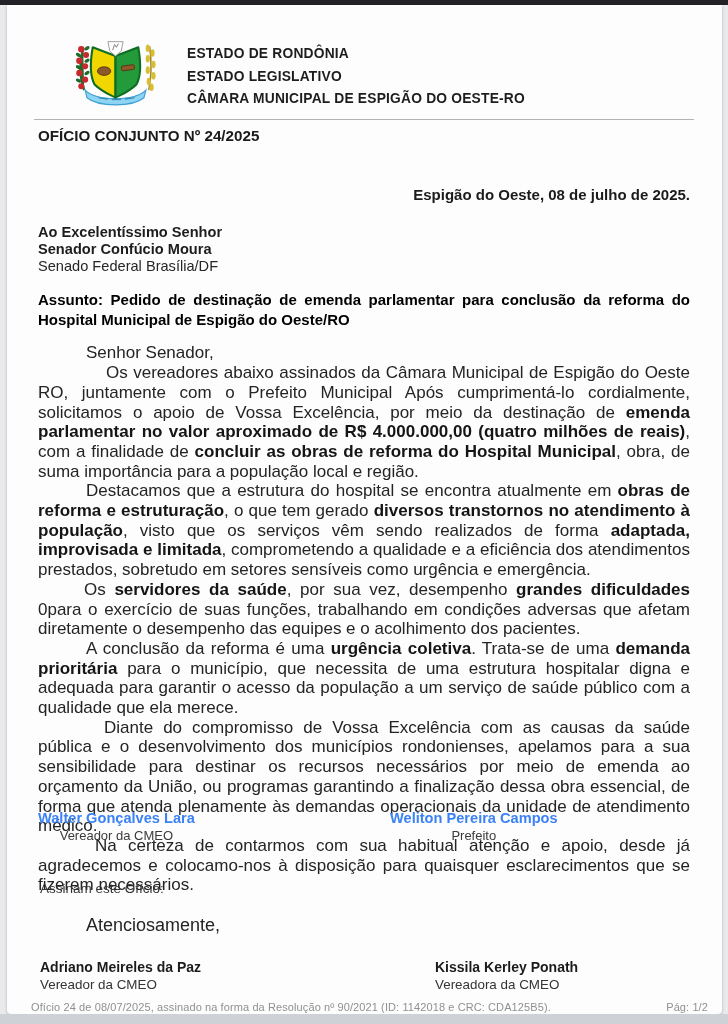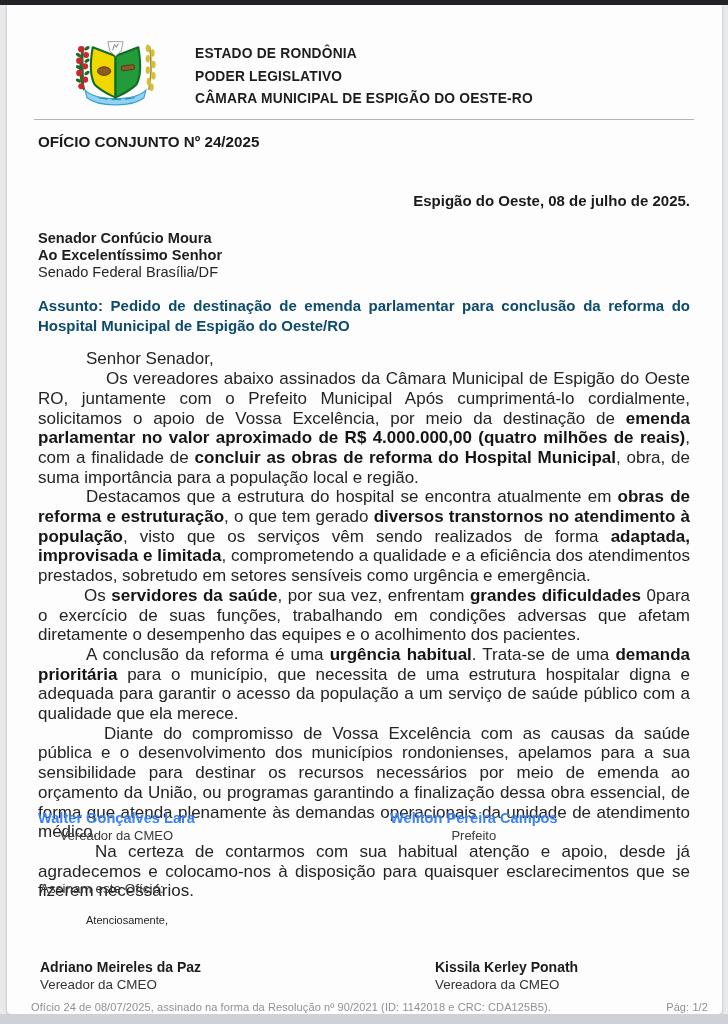--- a/index.html
+++ b/index.html
@@ -16,43 +16,43 @@
     position:absolute;top:5px;left:7px;width:715px;height:1009px;
     background:#fdfdfd;border-radius:0 0 4px 4px;
     box-shadow:0 1px 3px rgba(0,0,0,.25);
   }
   .bottomband{position:absolute;left:0;bottom:0;width:728px;height:10px;background:#ced2d7;}
   .content{position:absolute;top:0;left:31px;width:652px;}
 
   
   .header{display:flex;align-items:flex-start;margin-top:30px;}
   .logo{margin-left:30px;width:95px;height:76px;flex:0 0 auto;}
-  .org{margin-left:32px;padding-top:8px;}
+  .org{margin-left:24px;padding-top:8px;}
   .org div{
     font-weight:bold;font-size:13.8px;line-height:22.5px;
     color:#1d1d1d;letter-spacing:.2px;white-space:nowrap;
   }
   .divider{margin:8px -4px 0 -4px;border-top:1.6px solid #b3b3b3;}
 
-  .oficio-num{margin-top:13px;font-weight:bold;font-size:15.2px;color:#1b1b1b;}
+  .oficio-num{margin-top:7px;font-weight:bold;font-size:15.2px;color:#1b1b1b;}
   .dateline{margin-top:42px;text-align:right;font-weight:bold;font-size:15px;color:#1b1b1b;}
 
   .addressee{margin-top:21px;font-size:14.6px;line-height:16.8px;color:#262626;}
   .addressee .b{font-weight:bold;color:#1d1d1d;}
 
   .subject{
     margin-top:16px;font-weight:bold;font-size:15px;line-height:19.5px;
-    text-align:justify;color:#0c4a6e;
+    text-align:justify;color:#000000;
   }
 
   .bodytext{margin-top:14px;font-size:17px;line-height:19.7px;text-align:justify;color:#242424;}
   .salutation{margin:0 0 14px 0;text-indent:48px;}
   .para{margin:0;}
   .para b{color:#151515;}
-  .closing{margin-top:13px;text-indent:48px;font-size:11px;color:#242424;}
+  .closing{margin-top:20px;text-indent:48px;font-size:18px;color:#242424;}
 
   
   .sigrow1{position:absolute;top:805px;left:31px;width:652px;}
   .sigcol{display:inline-block;text-align:center;vertical-align:top;}
   .sigcol .name{font-weight:bold;font-size:14.6px;color:#3b82f6;white-space:nowrap;}
   .sigcol .role{font-size:13px;color:#3a3a3a;margin-top:2px;white-space:nowrap;}
   .sigcol.right1{position:absolute;left:352px;top:0;}
 
   .cosign-heading{position:absolute;top:876px;left:33px;font-size:13.5px;color:#333;}
 
@@ -123,46 +123,46 @@
           <path d="M50,22 L74,13 C77,30 76.5,44 72,52 C64,60 55,63 50,66 Z" fill="#239b3b" stroke="#0e6d22" stroke-width="2.2" stroke-linejoin="round"></path>
 
           <path d="M42,7 L58,7 L56,17 L50,22 L44,17 Z" fill="#ffffff" stroke="#9a9a9a" stroke-width="1"></path>
           <path d="M47,16 L49,10 L51,13 L53,9" fill="none" stroke="#7b7b7b" stroke-width="1"></path>
 
           <ellipse cx="38" cy="38" rx="7" ry="4.5" fill="#8a5a28" stroke="#5d3a15" stroke-width="1"></ellipse>
           <rect x="56" y="32" width="14" height="5" rx="2" fill="#8a5a28" stroke="#5d3a15" stroke-width="1" transform="rotate(-8 63 34)"></rect>
         </svg>
         <div class="org">
           <div>ESTADO DE RONDÔNIA</div>
-          <div>PODER LEGISLATIVO</div>
+          <div>ESTADO LEGISLATIVO</div>
           <div>CÂMARA MUNICIPAL DE ESPIGÃO DO OESTE-RO</div>
         </div>
       </div>
 
       <div class="divider"></div>
 
       <div class="oficio-num">OFÍCIO CONJUNTO Nº 24/2025</div>
 
       <div class="dateline">Espigão do Oeste, 08 de julho de 2025.</div>
 
       <div class="addressee">
+        <div class="b">Ao Excelentíssimo Senhor</div>
         <div class="b">Senador Confúcio Moura</div>
-        <div class="b">Ao Excelentíssimo Senhor</div>
         <div>Senado Federal Brasília/DF</div>
       </div>
 
       <div class="subject">Assunto: Pedido de destinação de emenda parlamentar para conclusão da reforma do Hospital Municipal de Espigão do Oeste/RO</div>
 
       <div class="bodytext">
         <p class="para salutation">Senhor Senador,</p>
 
       <p class="para" style="text-indent: 68px;"><span>Os vereadores abaixo assinados da Câmara Municipal de Espigão do Oeste RO, juntamente com o Prefeito Municipal Após cumprimentá-lo cordialmente, solicitamos o apoio de Vossa Excelência, por meio da destinação de </span><b>emenda parlamentar no valor aproximado de R$ 4.000.000,00 (quatro milhões de reais)</b><span>, com a finalidade de </span><b>concluir as obras de reforma do Hospital Municipal</b><span>, obra, de suma importância para a população local e região.</span></p>
           <p class="para" style="text-indent: 48px;"><span>Destacamos que a estrutura do hospital se encontra atualmente em </span><b>obras de reforma e estruturação</b><span>, o que tem gerado </span><b>diversos transtornos no atendimento à população</b><span>, visto que os serviços vêm sendo realizados de forma </span><b>adaptada, improvisada e limitada</b><span>, comprometendo a qualidade e a eficiência dos atendimentos prestados, sobretudo em setores sensíveis como urgência e emergência.</span></p>
-          <p class="para" style="text-indent: 46px;"><span>Os </span><b>servidores da saúde</b><span>, por sua vez, enfrentam </span><b>grandes dificuldades</b><span> 0para o exercício de suas funções, trabalhando em condições adversas que afetam diretamente o desempenho das equipes e o acolhimento dos pacientes.</span></p>
-          <p class="para" style="text-indent: 48px;"><span>A conclusão da reforma é uma </span><b>urgência habitual</b><span>. Trata-se de uma </span><b>demanda prioritária</b><span> para o município, que necessita de uma estrutura hospitalar digna e adequada para garantir o acesso da população a um serviço de saúde público com a qualidade que ela merece.</span></p>
+          <p class="para" style="text-indent: 46px;"><span>Os </span><b>servidores da saúde</b><span>, por sua vez, desempenho </span><b>grandes dificuldades</b><span> 0para o exercício de suas funções, trabalhando em condições adversas que afetam diretamente o desempenho das equipes e o acolhimento dos pacientes.</span></p>
+          <p class="para" style="text-indent: 48px;"><span>A conclusão da reforma é uma </span><b>urgência coletiva</b><span>. Trata-se de uma </span><b>demanda prioritária</b><span> para o município, que necessita de uma estrutura hospitalar digna e adequada para garantir o acesso da população a um serviço de saúde público com a qualidade que ela merece.</span></p>
           <p class="para" style="text-indent: 66px;"><span>Diante do compromisso de Vossa Excelência com as causas da saúde pública e o desenvolvimento dos municípios rondonienses, apelamos para a sua sensibilidade para destinar os recursos necessários por meio de emenda ao orçamento da União, ou programas garantindo a finalização dessa obra essencial, de forma que atenda plenamente às demandas operacionais da unidade de atendimento médico.</span></p>
           <p class="para" style="text-indent: 57px;"><span>Na certeza de contarmos com sua habitual atenção e apoio, desde já agradecemos e colocamo-nos à disposição para quaisquer esclarecimentos que se fizerem necessários.</span></p>
         </div>
 
       <div class="closing">Atenciosamente,</div>
     </div>
 
     <div class="sigrow1">
       <div class="sigcol">
         <div class="name">Walter Gonçalves Lara</div>

